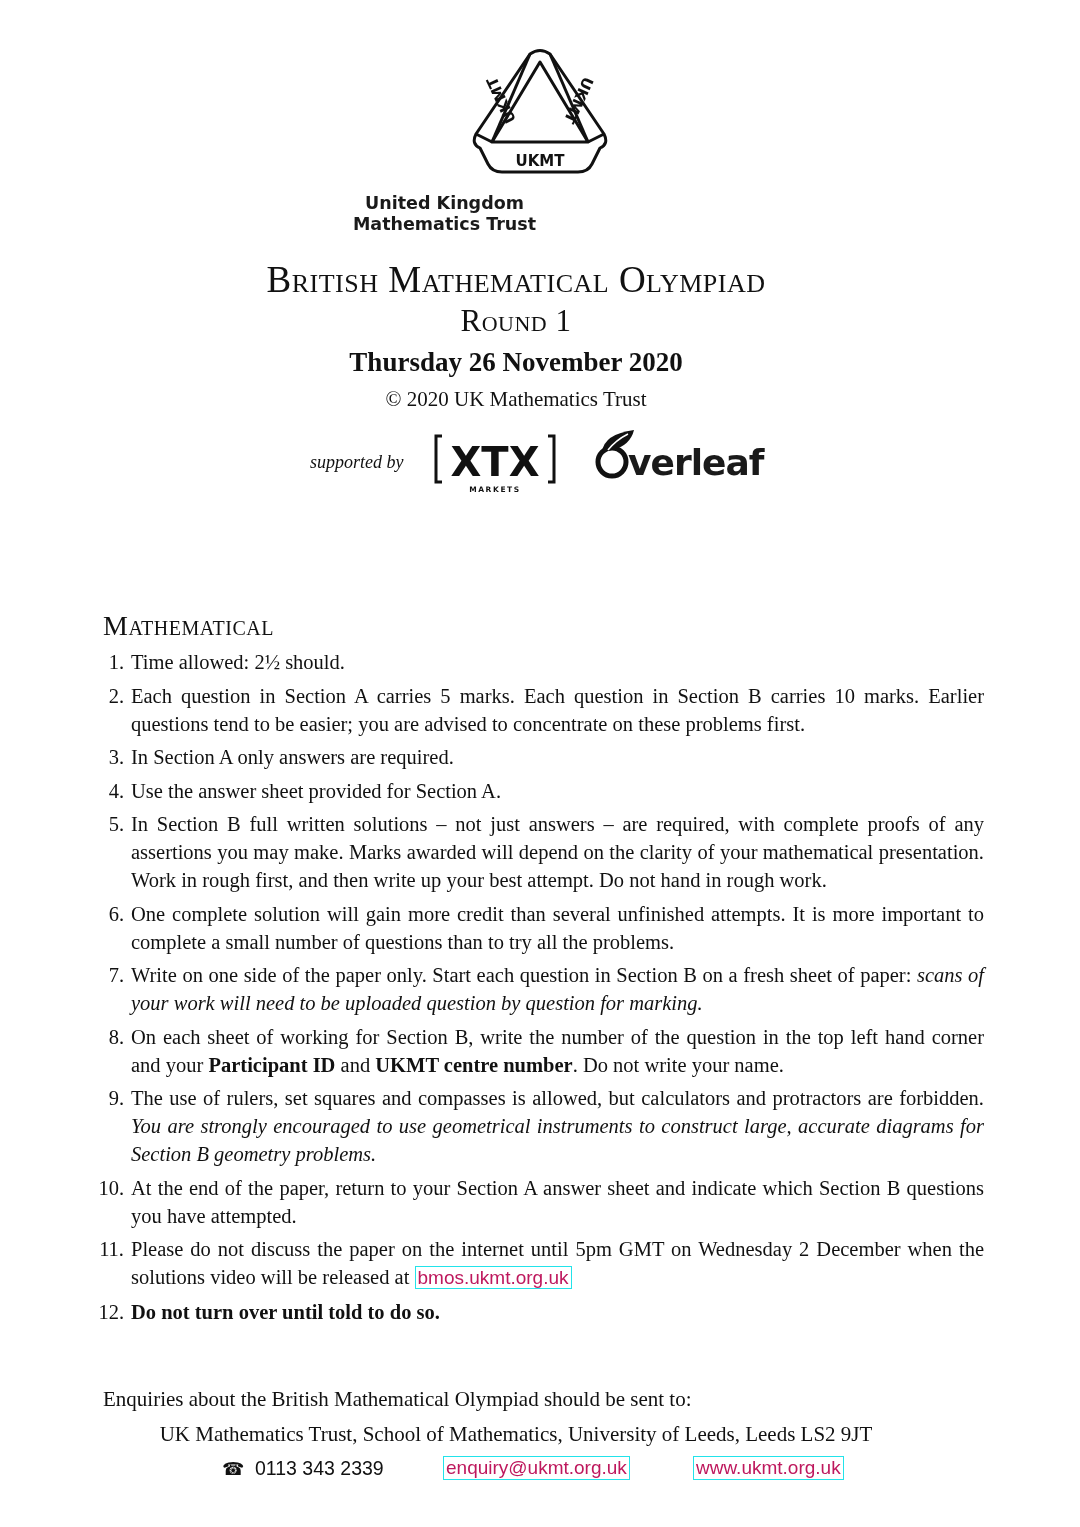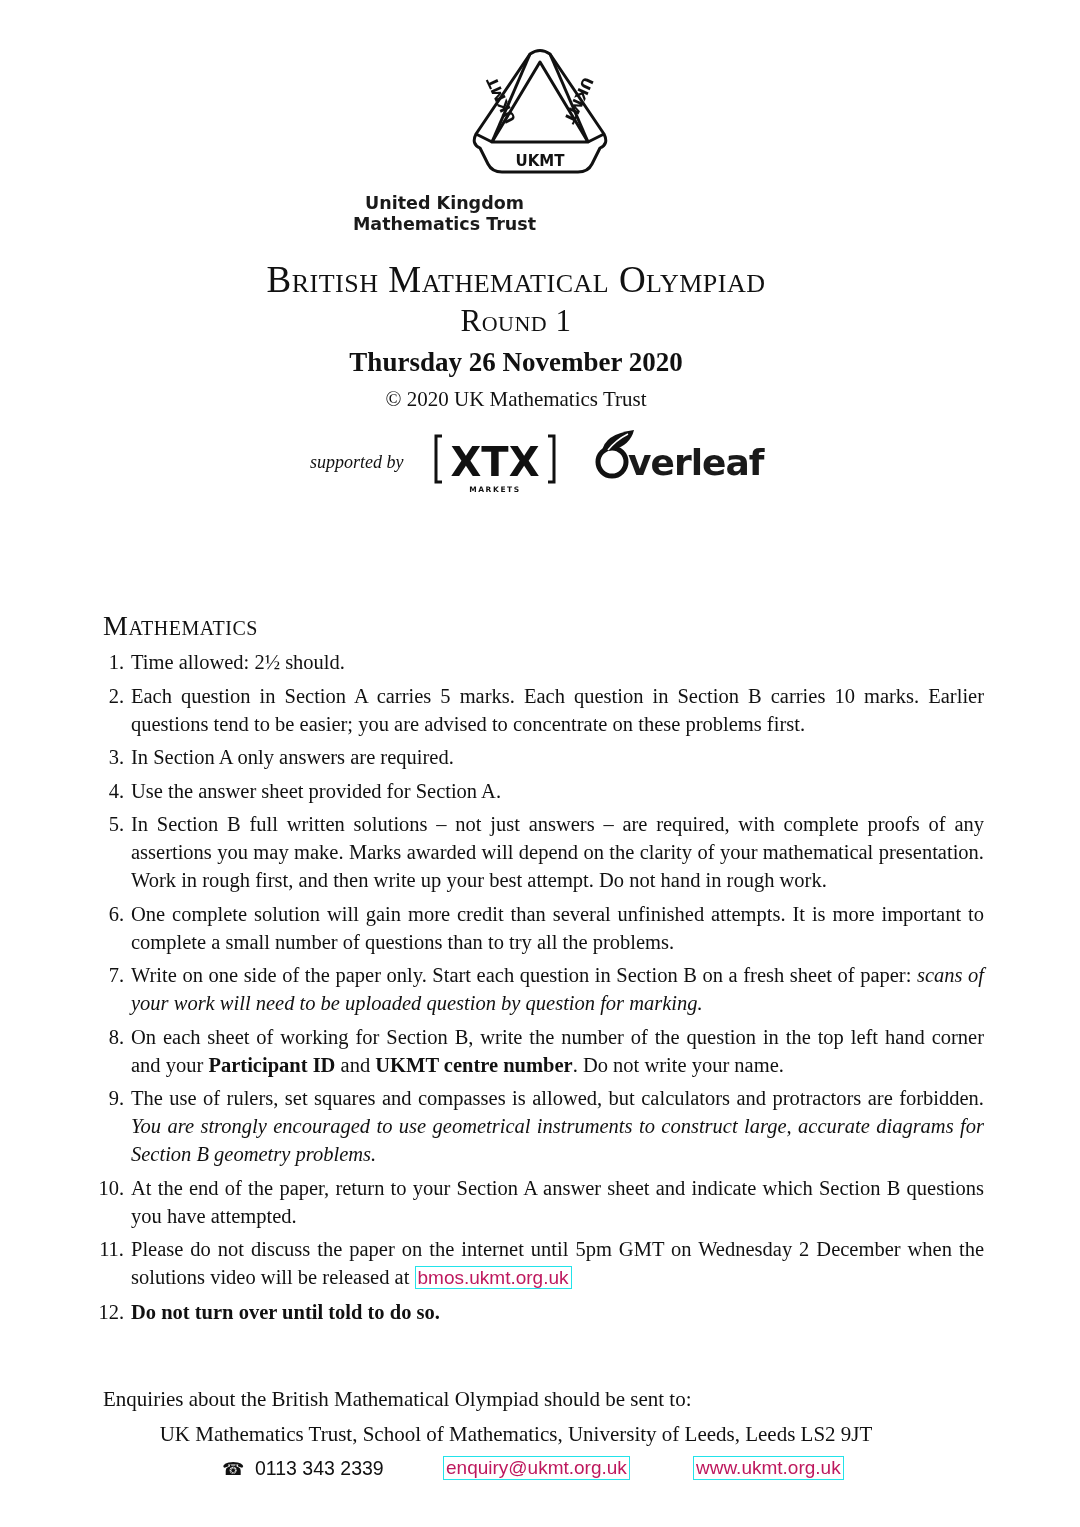--- a/index.html
+++ b/index.html
@@ -200,21 +200,21 @@
 
 <svg id="overleaf-logo" class="abs" viewBox="0 0 180 52" xmlns="http://www.w3.org/2000/svg">
   <g>
     <circle cx="18" cy="34" r="14" fill="none" stroke="#111" stroke-width="5"></circle>
     <path d="M8 24 Q10 6 40 2 Q36 18 18 22 Z" fill="#111"></path>
     <path d="M14 22 Q22 12 34 6" stroke="#fff" stroke-width="1.5" fill="none"></path>
   </g>
   <text x="34" y="47" font-family="DejaVu Sans, sans-serif" font-weight="bold" font-size="36" letter-spacing="-1" fill="#1a1a1a">verleaf</text>
 </svg>
 
-<div id="instructions-heading" class="abs smallcaps">Mathematics</div>
+<div id="instructions-heading" class="abs smallcaps">Mathematical</div>
 
 <div class="abs list" id="instructions-list">
     <div class="item">
       <span class="num">1.</span>
       <span class="txt"><span>Time allowed: 2</span><span>½</span><span> should.</span></span>
     </div>
     <div class="item">
       <span class="num">2.</span>
       <span class="txt"><span>Each question in Section A carries 5 marks. Each question in Section B carries 10 marks. Earlier questions tend to be easier; you are advised to concentrate on these problems first.</span></span>
     </div>

